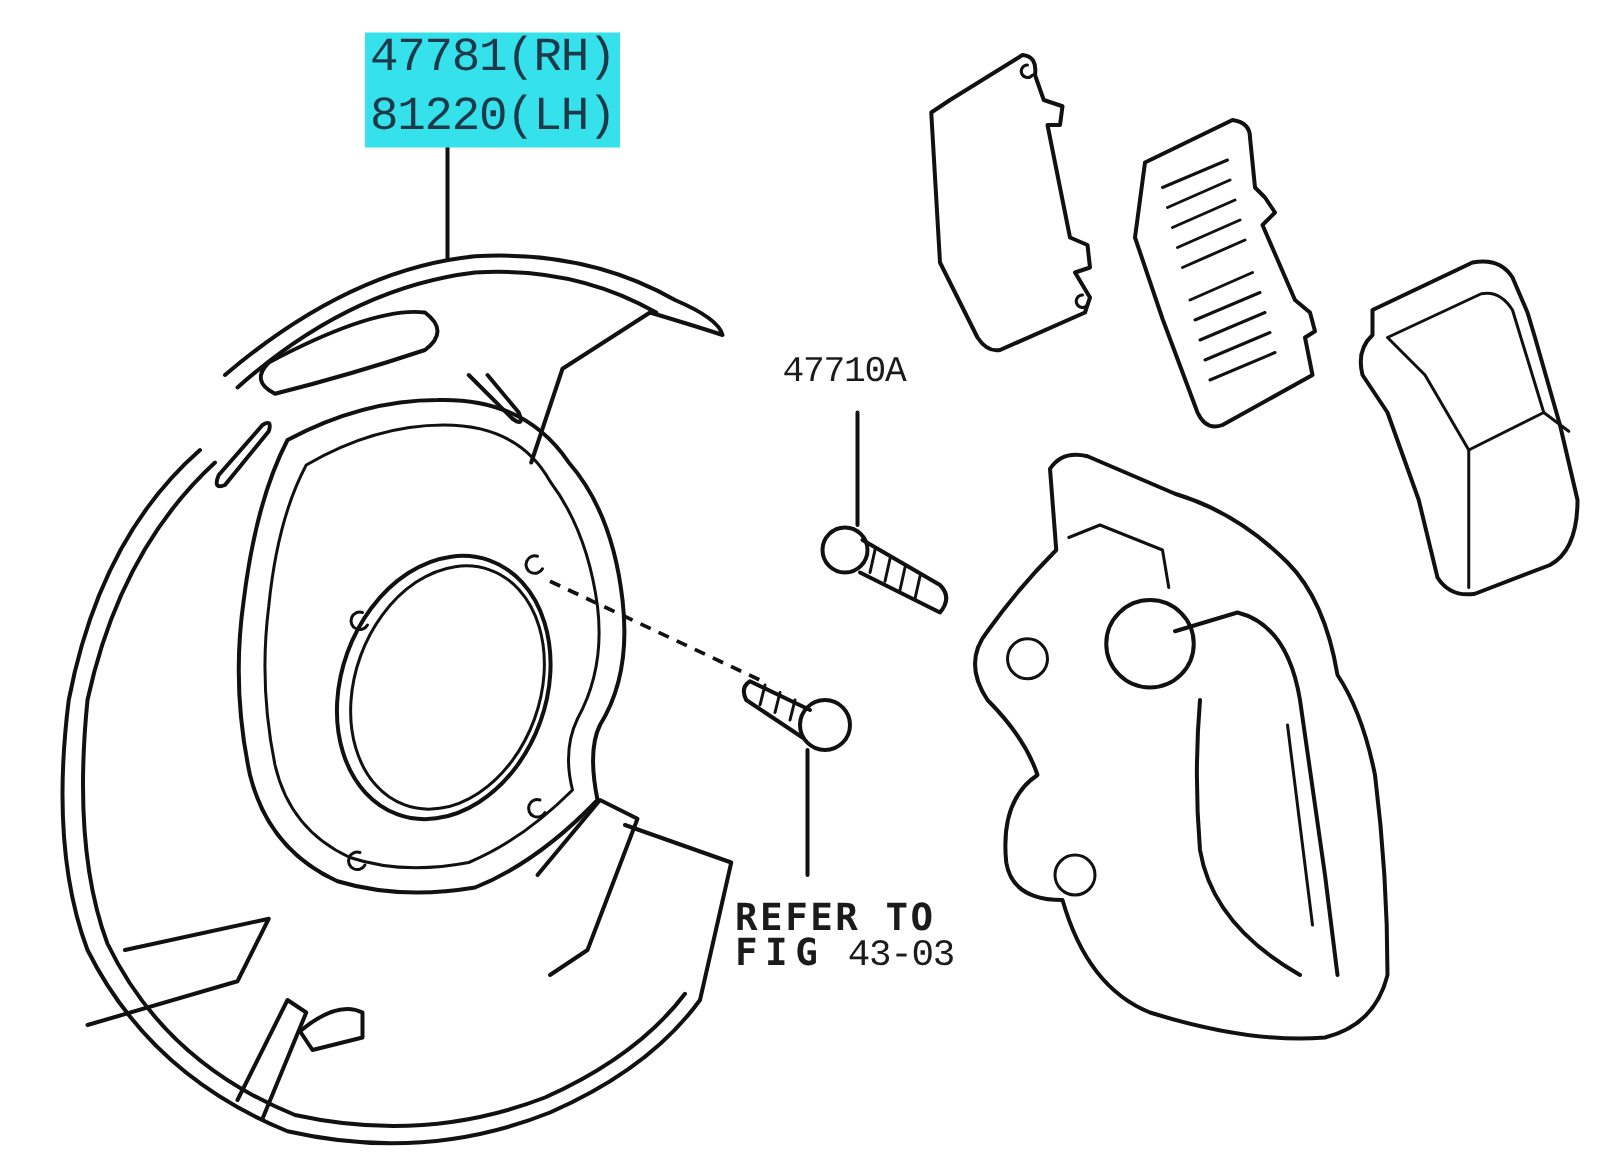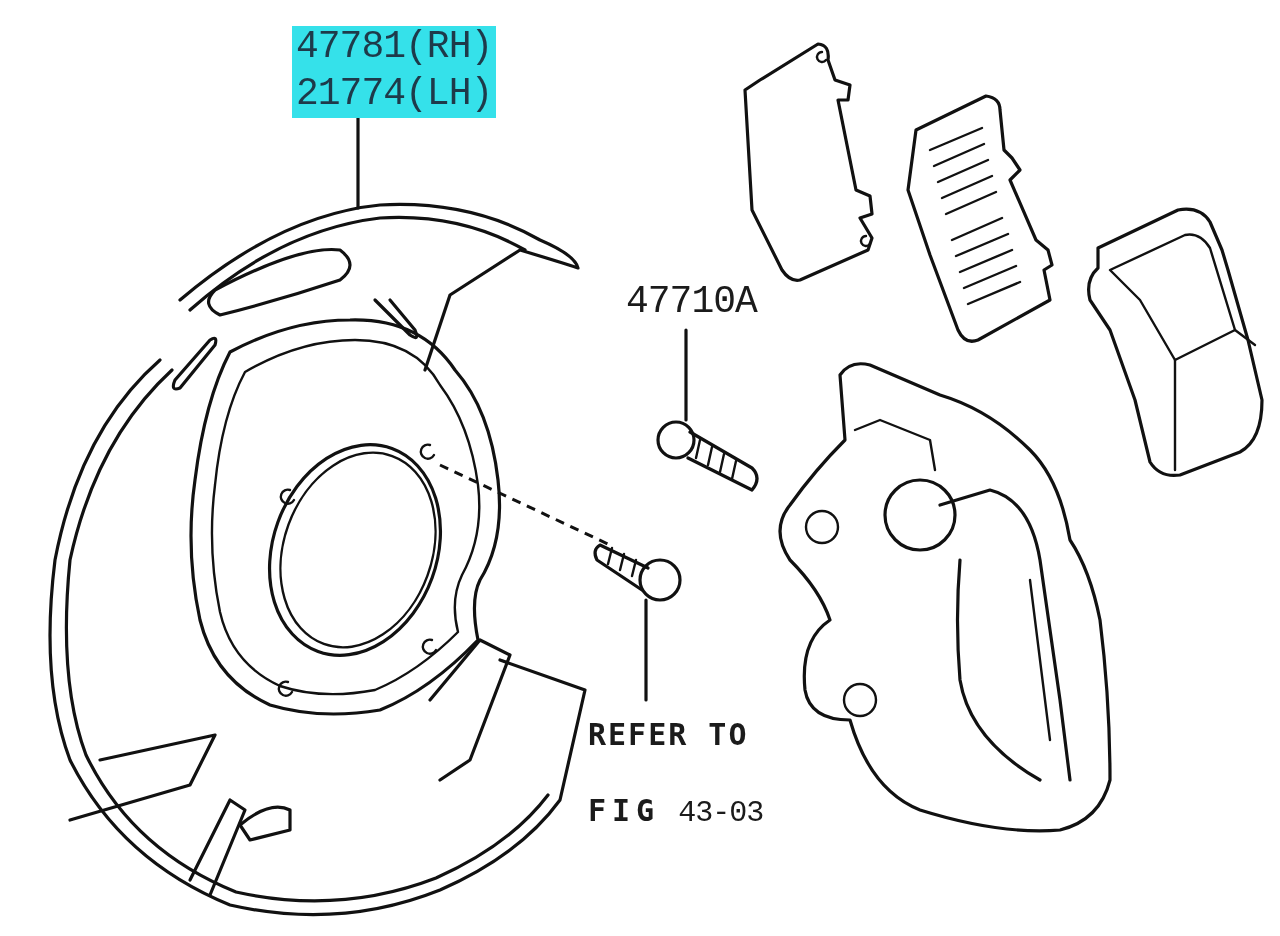--- a/index.html
+++ b/index.html
@@ -4,23 +4,23 @@
 <style>
   html, body { margin:0; padding:0; background:#ffffff; }
   body { width:1280px; height:936px; position:relative; overflow:hidden;
          font-family:"DejaVu Sans Mono", monospace; }
   #diagram { position:absolute; left:0; top:0; width:1280px; height:936px; }
   .part-label { position:absolute; color:#1b1b1b; line-height:1; white-space:nowrap; }
   .highlight { position:absolute; left:292px; top:26px; width:204px; height:92px; background:#35e1ea; }
   .lbl-shield { left:296px; font-family:"Liberation Mono", monospace; font-size:38px; color:#1e3a4a; letter-spacing:-1px; }
   .lbl-shield.l1 { top:28px; }
   .lbl-shield.l2 { top:75px; }
-  .lbl-bolt { left:626px; top:283px; font-family:"Liberation Mono", monospace; font-size:38px; letter-spacing:-1px; }
+  .lbl-bolt { left:626px; top:283px; font-family:"Liberation Mono", monospace; font-size:29px; letter-spacing:-1px; }
   .lbl-refer { left:588px; top:708px; font-family:"DejaVu Sans Mono", monospace; font-weight:bold; font-size:30px; letter-spacing:2px;margin-top:12px; }
-  .lbl-fig { left:588px; top:748px; font-size:30px;margin-top:48px; }
+  .lbl-fig { left:588px; top:748px; font-size:30px; }
   .lbl-fig .fig-word { font-weight:bold; letter-spacing:6px; }
   .lbl-fig .fig-num { font-family:"Liberation Mono", monospace; letter-spacing:-1px; }
   svg .ln { fill:none; stroke:#111; stroke-width:3.2; stroke-linecap:round; stroke-linejoin:round; }
   svg .thin { fill:none; stroke:#111; stroke-width:2.4; stroke-linecap:round; stroke-linejoin:round; }
   svg .dash { fill:none; stroke:#111; stroke-width:3; stroke-dasharray:9 7; }
 </style>
 </head>
 <body>
 
 <div id="diagram">
@@ -93,20 +93,20 @@
 
     <g>
       <path class="ln" d="M 1098 248 L 1178 210 Q 1200 206 1210 222 L 1222 250 L 1228 270 L 1248 340 L 1262 400 Q 1262 440 1240 452 L 1180 475 Q 1160 478 1150 462 L 1135 400 L 1110 330 L 1090 300 Q 1085 280 1098 268 Z"></path>
       <path class="thin" d="M 1110 270 L 1185 235 Q 1200 232 1210 248 L 1235 330 L 1175 360 L 1140 300 Z"></path>
       <path class="thin" d="M 1175 360 L 1175 470 M 1235 330 L 1255 345"></path>
     </g>
   </svg>
 
   <div class="highlight"></div>
   <div class="part-label lbl-shield l1">47781(RH)</div>
-  <div class="part-label lbl-shield l2">21774(LH)</div>
+  <div class="part-label lbl-shield l2">81220(LH)</div>
   <div class="part-label lbl-bolt">47710A</div>
   <div class="part-label lbl-refer">REFER TO</div>
   <div class="part-label lbl-fig">
     <span class="fig-word">FIG</span>
     <span class="fig-num">43-03</span>
   </div>
 </div>
 
 </body></html>

